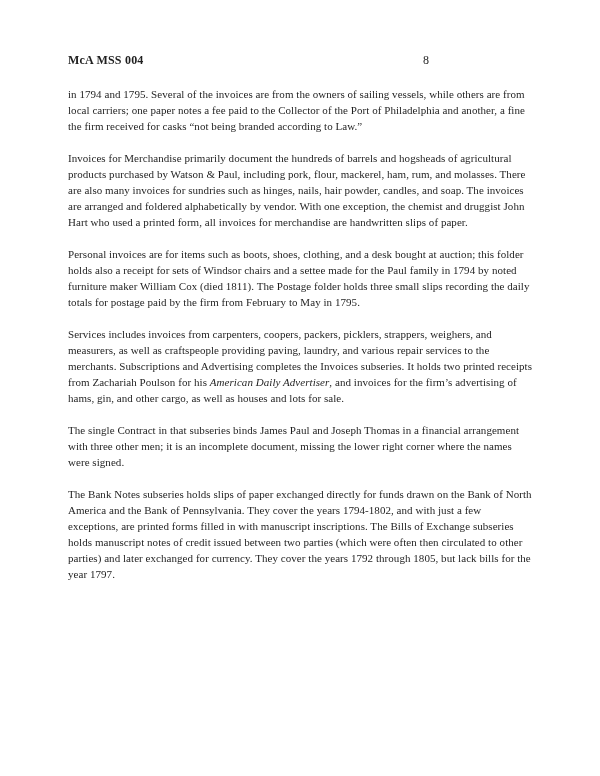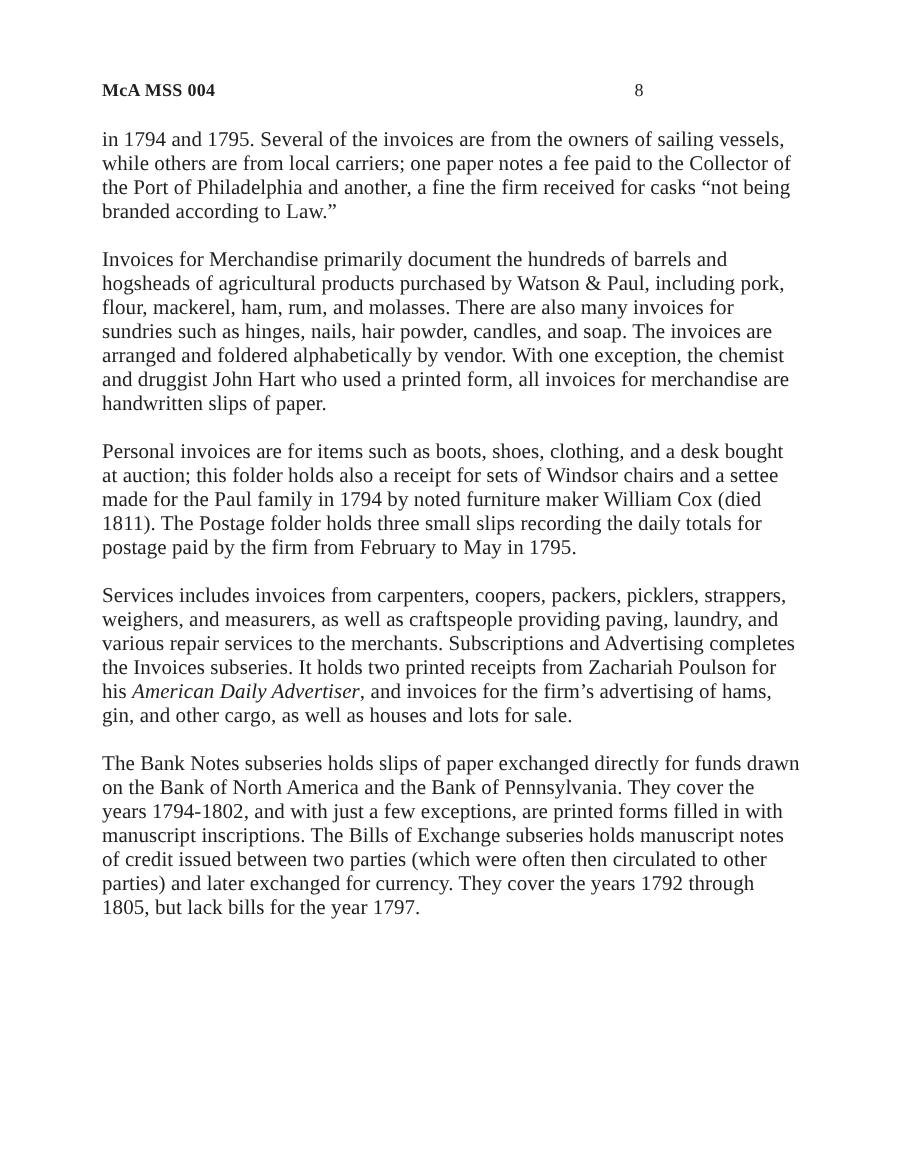--- a/index.html
+++ b/index.html
@@ -36,21 +36,21 @@
     letter-spacing: 0.2px;
   }
   .page-number {
     font-weight: normal;
     padding-right: 5px;
   }
   .body-text {
     width: 466px;
   }
   .body-text p.para {
-    font-size: 14px;
+    font-size: 11px;
     line-height: 16px;
     margin: 0 0 16px 0;
     text-align: left;
     letter-spacing: 0.05px;
   }
   .body-text p.para:last-child { margin-bottom: 0; }
   .body-text em { }
 </style>
 </head>
 <body>
@@ -58,15 +58,16 @@
 <div class="page">
   <header class="page-header">
     <span class="header-title">McA MSS 004</span>
     <span class="page-number">8</span>
   </header>
   <main class="body-text">
       <p class="para"><span>in 1794 and 1795. Several of the invoices are from the owners of sailing vessels, while others are from local carriers; one paper notes a fee paid to the Collector of the Port of Philadelphia and another, a fine the firm received for casks “not being branded according to Law.”</span></p>
       <p class="para"><span>Invoices for Merchandise primarily document the hundreds of barrels and hogsheads of agricultural products purchased by Watson &amp; Paul, including pork, flour, mackerel, ham, rum, and molasses. There are also many invoices for sundries such as hinges, nails, hair powder, candles, and soap. The invoices are arranged and foldered alphabetically by vendor. With one exception, the chemist and druggist John Hart who used a printed form, all invoices for merchandise are handwritten slips of paper.</span></p>
       <p class="para"><span>Personal invoices are for items such as boots, shoes, clothing, and a desk bought at auction; this folder holds also a receipt for sets of Windsor chairs and a settee made for the Paul family in 1794 by noted furniture maker William Cox (died 1811). The Postage folder holds three small slips recording the daily totals for postage paid by the firm from February to May in 1795.</span></p>
       <p class="para"><span>Services includes invoices from carpenters, coopers, packers, picklers, strappers, weighers, and measurers, as well as craftspeople providing paving, laundry, and various repair services to the merchants. Subscriptions and Advertising completes the Invoices subseries. It holds two printed receipts from Zachariah Poulson for his </span><em>American Daily Advertiser</em><span>, and invoices for the firm’s advertising of hams, gin, and other cargo, as well as houses and lots for sale.</span></p>
+      <p class="para"><span>The single Contract in that subseries binds James Paul and Joseph Thomas in a financial arrangement with three other men; it is an incomplete document, missing the lower right corner where the names were signed.</span></p>
       <p class="para"><span>The Bank Notes subseries holds slips of paper exchanged directly for funds drawn on the Bank of North America and the Bank of Pennsylvania. They cover the years 1794-1802, and with just a few exceptions, are printed forms filled in with manuscript inscriptions. The Bills of Exchange subseries holds manuscript notes of credit issued between two parties (which were often then circulated to other parties) and later exchanged for currency. They cover the years 1792 through 1805, but lack bills for the year 1797.</span></p>
     </main>
 </div>
 
 </body></html>

